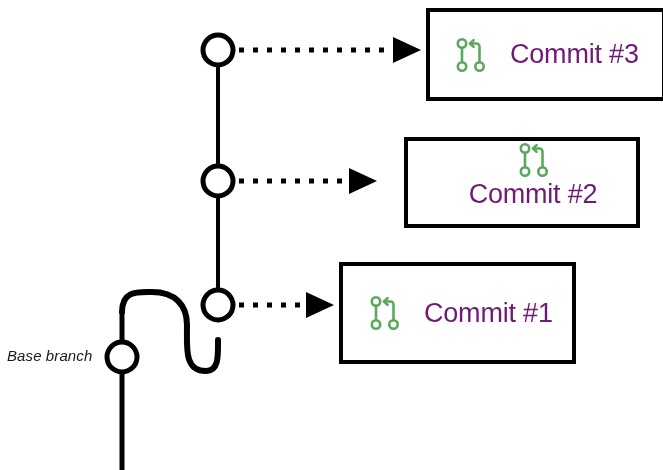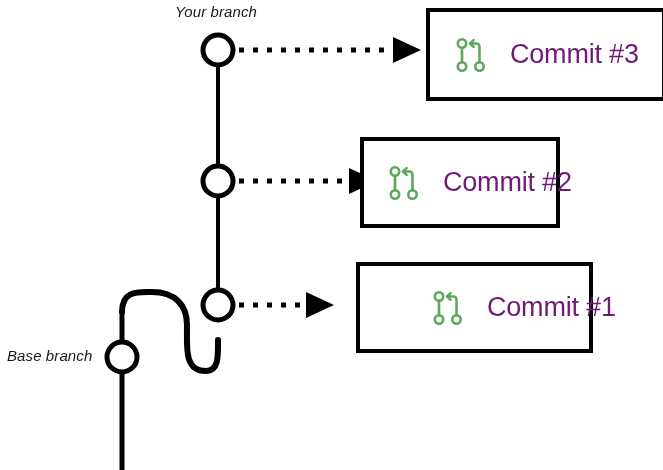--- a/index.html
+++ b/index.html
@@ -46,22 +46,22 @@
   .commit-box {
     position: absolute;
     box-sizing: border-box;
     background: #ffffff;
     border: 4px solid #000000;
     display: flex;
     flex-direction: row;
     align-items: center;
   }
   #commit-box-3 { left: 426px; top: 8px;   width: 240px; height: 93px; }
-  #commit-box-2 { left: 360px; top: 137px; width: 200px; height: 91px; }
-  #commit-box-1 { left: 356px; top: 262px; width: 237px; height: 91px; padding-left: 46px; }
+  #commit-box-2 { left: 404px; top: 137px; width: 236px; height: 91px; flex-direction: column; }
+  #commit-box-1 { left: 339px; top: 262px; width: 237px; height: 102px; }
 
   .commit-icon {
     flex: 0 0 auto;
     margin-left: 24px;
     width: 34px;
     height: 38px;
     display: block;
   }
   #commit-box-2 .commit-icon { margin-left: 23px; }
   #commit-box-1 .commit-icon { margin-left: 25px; }
@@ -108,21 +108,20 @@
 
     <circle cx="122" cy="357" r="15" fill="#ffffff" stroke="#000000" stroke-width="5"></circle>
 
     <line x1="239" y1="50" x2="419" y2="50" stroke="#000000" stroke-width="5" stroke-dasharray="5 9" stroke-linecap="butt" marker-end="url(#arrowhead)"></line>
 
     <line x1="239" y1="181" x2="375" y2="181" stroke="#000000" stroke-width="5" stroke-dasharray="5 9" stroke-linecap="butt" marker-end="url(#arrowhead)"></line>
 
     <line x1="239" y1="305" x2="332" y2="305" stroke="#000000" stroke-width="5" stroke-dasharray="5 9" stroke-linecap="butt" marker-end="url(#arrowhead)"></line>
   </svg>
 
-  <div class="branch-label" id="label-your-branch">Your branch</div>
 
   <div class="branch-label" id="label-base-branch">Base branch</div>
 
   <div class="commit-box" id="commit-box-3">
     <svg class="commit-icon" viewBox="0 0 34 38" xmlns="http://www.w3.org/2000/svg">
       <g fill="none" stroke="#5BA85C" stroke-width="2.6" stroke-linecap="round" stroke-linejoin="round">
         <circle cx="8" cy="7.5" r="4.2"></circle>
         <circle cx="8" cy="30.5" r="4.2"></circle>
         <line x1="8" y1="11.7" x2="8" y2="26.3"></line>
         <circle cx="25.5" cy="30.5" r="4.2"></circle>

